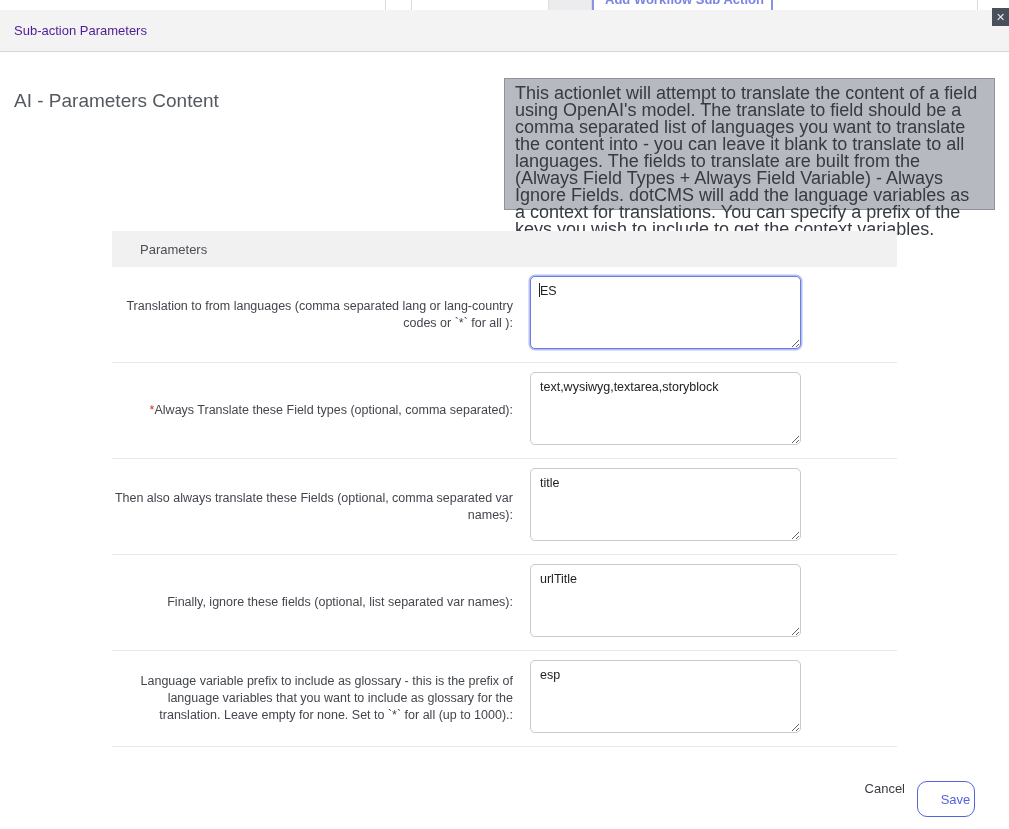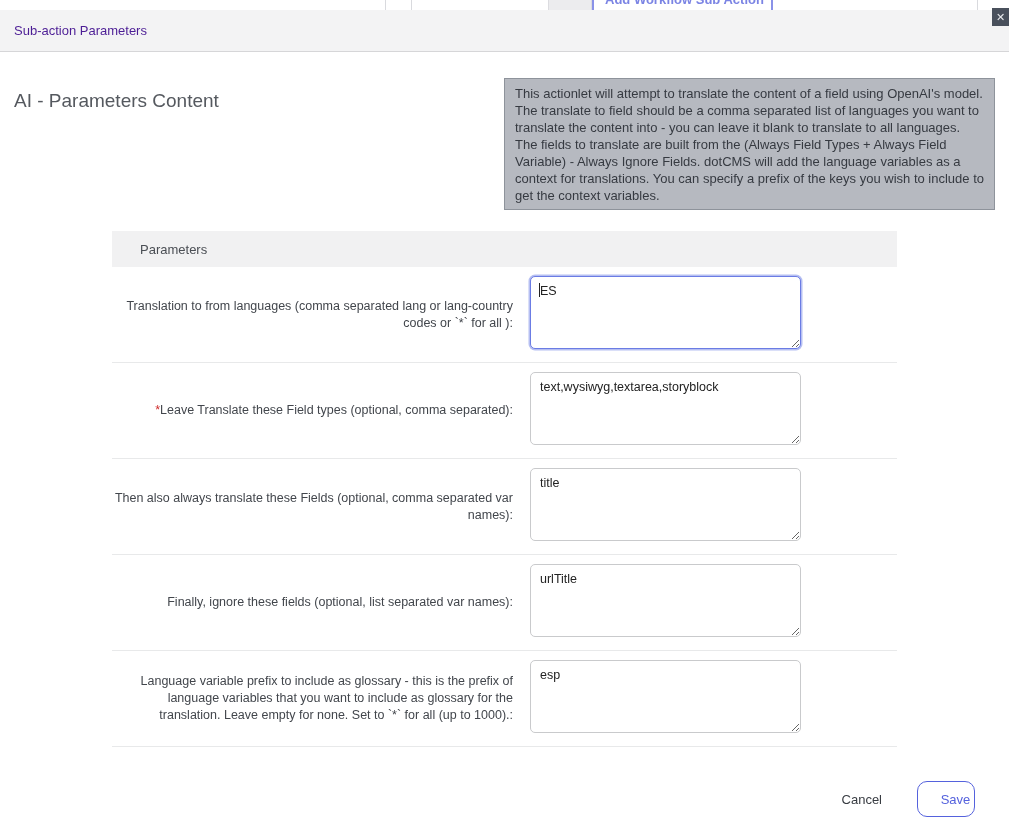--- a/index.html
+++ b/index.html
@@ -15,35 +15,35 @@
   .bg-tabtext-clip span { position:absolute; left:4px; top:-8px; font-size:13px; font-weight:bold; color:#7b84e4; white-space:nowrap; }
 
   
   .modal { position:absolute; left:0; top:10px; width:1009px; height:819px; background:#fff; }
   .modal-header { position:absolute; left:0; top:0; width:100%; height:42px; background:#f3f3f4; border-bottom:1px solid #d6d6d8; display:flex; align-items:center; padding-left:14px; }
   .modal-title { font-size:13px; font-weight:normal; color:#4c1d95; }
   .close-btn { position:absolute; right:0; top:-2px; width:17px; height:18px; background:#49505c; color:#e9ebee; font-size:11px; line-height:18px; text-align:center; cursor:pointer; }
 
   .heading { position:absolute; left:14px; top:80px; font-size:19px; color:#55595f; }
 
-  .desc-box { position:absolute; left:504px; top:68px; width:491px; height:132px; background:#b6b9c0; border:1px solid #8e939b; padding:6px 10px; font-size:13px; line-height:17px; color:#363a41; }
+  .desc-box { position:absolute; left:504px; top:68px; width:491px; height:132px; background:#b6b9c0; border:1px solid #8e939b; padding:6px 10px; font-size:18px; line-height:17px; color:#363a41; }
 
   
   .param-table { position:absolute; left:112px; top:221px; width:785px; }
   .param-band { height:36px; background:#f1f1f2; display:flex; align-items:center; padding-left:28px; font-size:13px; color:#4a4e54; }
   .param-row { display:flex; align-items:center; padding:9px 0; border-bottom:1px solid #e8e9ea; }
   .param-label { width:418px; text-align:right; padding-right:17px; font-size:12.5px; line-height:17px; color:#42464c; }
   .req-star { color:#cf2a2a; }
   .param-fieldwrap { position:relative; }
   .param-textarea { width:271px; height:73px; border:1px solid #c9cacc; border-radius:5px; padding:7px 9px; font-family:"Liberation Sans", sans-serif; font-size:12.5px; color:#222; resize:both; background:#fff; outline:none; }
   .param-textarea.focused { border:1px solid #6b7ce4; box-shadow:0 0 0 1.5px #b6bff2; }
   .caret { position:absolute; left:9px; top:7px; width:1px; height:14px; background:#222; }
 
   
-  .footer { position:absolute; top:771px; right:34px; display:flex; align-items:center; gap:35px; height:36px; }
+  .footer { position:absolute; top:771px; right:34px; display:flex; align-items:flex-start; gap:12px; height:36px; }
   .cancel-btn { font-size:13px; color:#383c42; cursor:pointer; }
   .save-btn { width:58px; height:36px; background:#fff; border:1px solid #5562dd; border-radius:10px; color:#5562dd; font-size:13px; display:flex; align-items:center; justify-content:center; cursor:pointer;padding-left:19px; }
 </style>
 </head>
 <body>
 
 <div class="page">
 
   <div class="bg-strip">
     <div class="bg-vline" style="left:385px"></div>
@@ -73,21 +73,21 @@
       <div>
   <div class="param-row">
     <div class="param-label"><span>Translation to from languages (comma separated lang or lang-country codes or `*` for all ):</span></div>
     <div class="param-fieldwrap">
       <textarea class="param-textarea focused" style="">ES</textarea>
       <div class="caret"></div>
     </div>
   </div>
 
   <div class="param-row">
-    <div class="param-label"><span class="req-star">*</span><span>Leave Translate these Field types (optional, comma separated):</span></div>
+    <div class="param-label"><span class="req-star">*</span><span>Always Translate these Field types (optional, comma separated):</span></div>
     <div class="param-fieldwrap">
       <textarea class="param-textarea" style="">text,wysiwyg,textarea,storyblock</textarea>
       
     </div>
   </div>
 
   <div class="param-row">
     <div class="param-label"><span>Then also always translate these Fields (optional, comma separated var names):</span></div>
     <div class="param-fieldwrap">
       <textarea class="param-textarea" style="">title</textarea>

